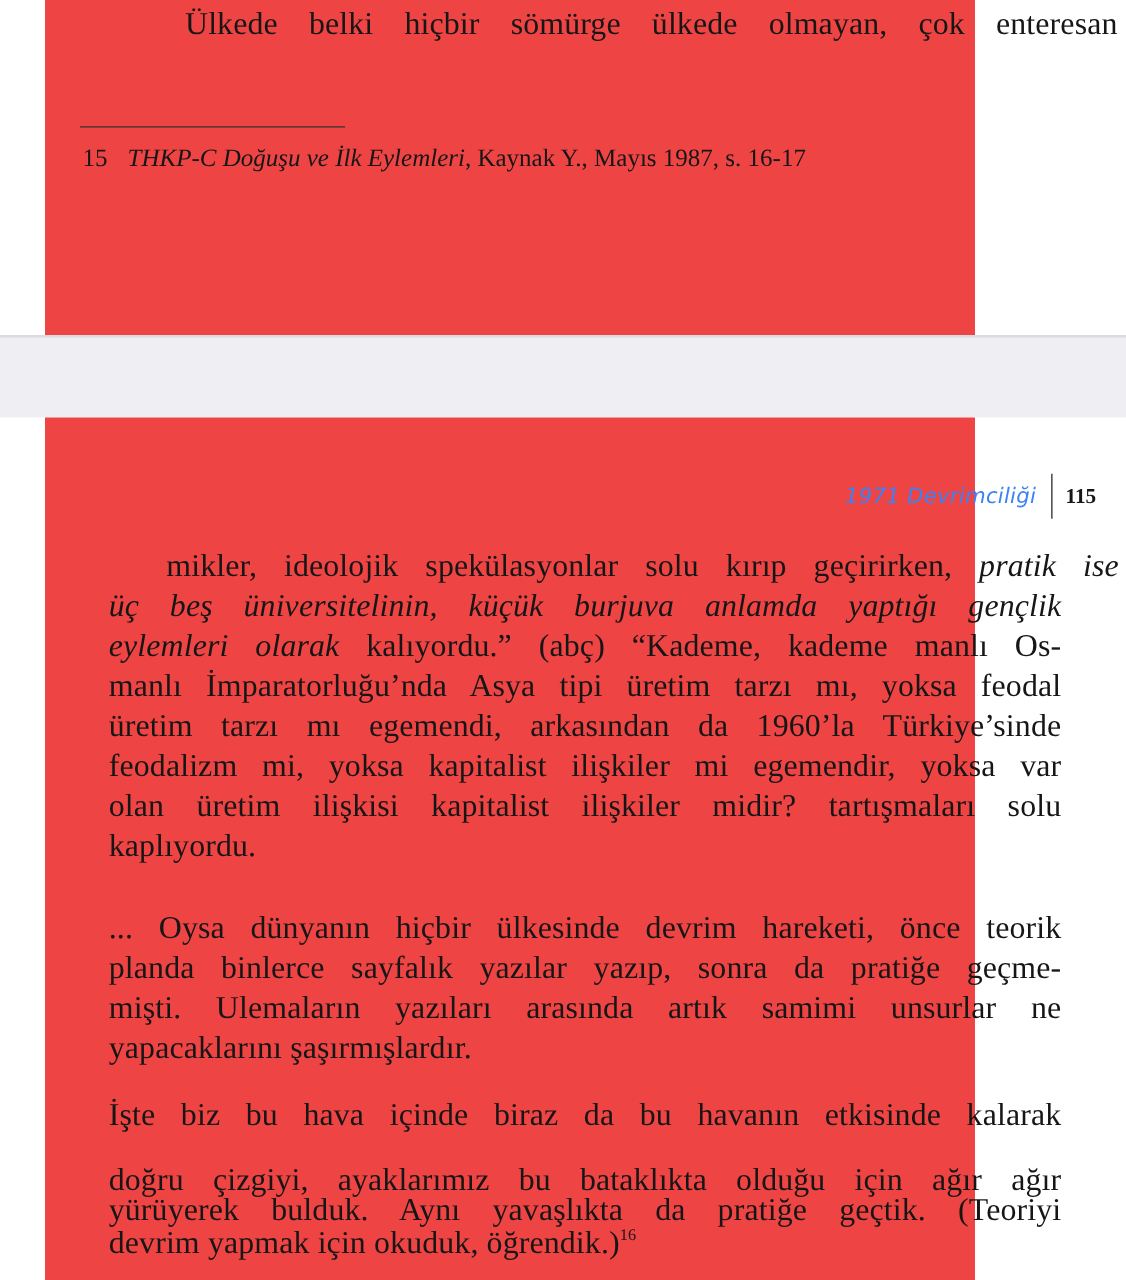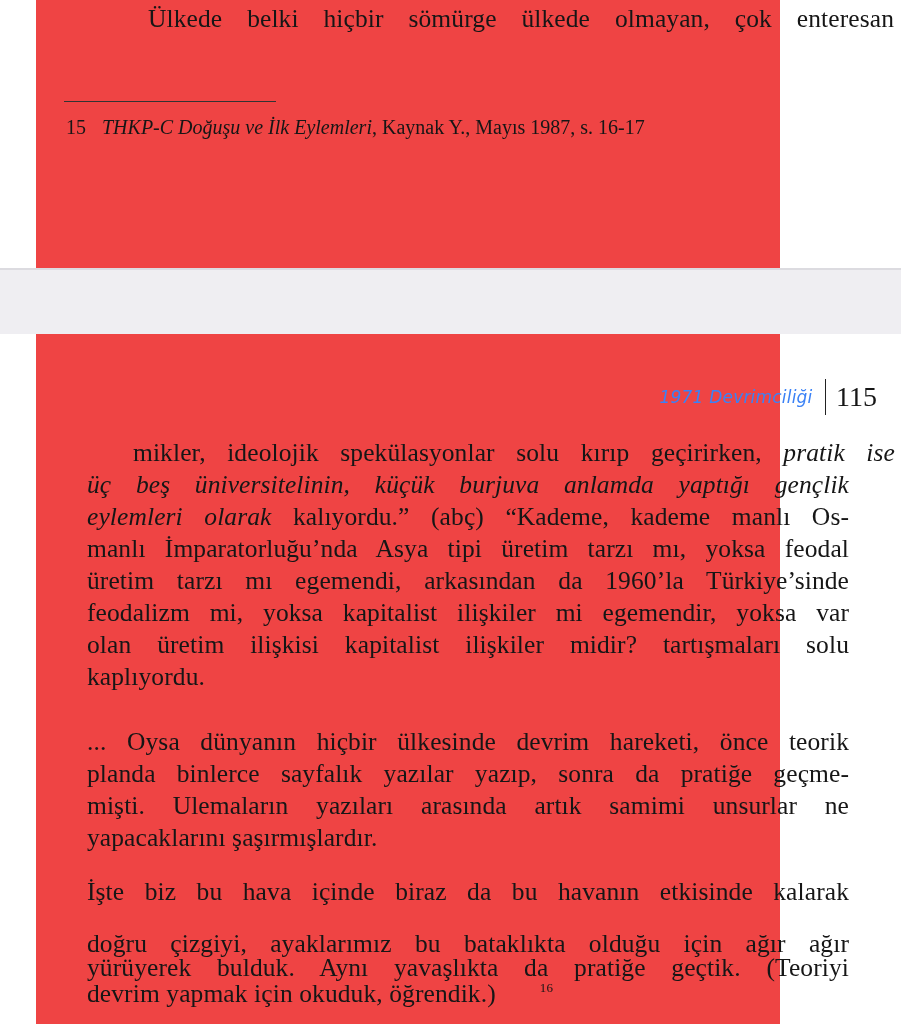--- a/index.html
+++ b/index.html
@@ -31,25 +31,25 @@
   }
   .footnote .fn-num { display:inline-block; width:36px; }
   .running-head {
     position:absolute; top:380px; right:24px; display:flex; align-items:center; height:34px;
   }
   .running-title {
     font-family:"DejaVu Sans", sans-serif; font-style:italic; font-size:17px; color:#3b82f6;
     letter-spacing:0.2px;
   }
   .head-divider { width:1.5px; height:36px; background:#222; margin:0 10px 0 12px; }
-  .page-number { font-size:28px; font-weight:normal; }
+  .page-number { font-size:17px; font-weight:bold; }
   .body-line { left:87px; width:762px; text-align:justify; text-align-last:justify; }
   .body-line.last { text-align-last:left; }
   .it { font-style:italic; }
-  .sup { font-size:13px; vertical-align:10px;margin-left:44px; }
+  .sup { font-size:13px; vertical-align:10px; }
 </style>
 </head>
 <body>
 
 <div class="page page-top">
   <div class="line top-line" style="top:3px;">Ülkede belki hiçbir sömürge ülkede olmayan, çok enteresan</div>
 
   <div class="footnote-rule"></div>
   <div class="footnote">
     <span class="fn-num">15</span><span class="it">THKP-C Doğuşu ve İlk Eylemleri</span><span>, Kaynak Y., Mayıs 1987, s. 16-17</span>

